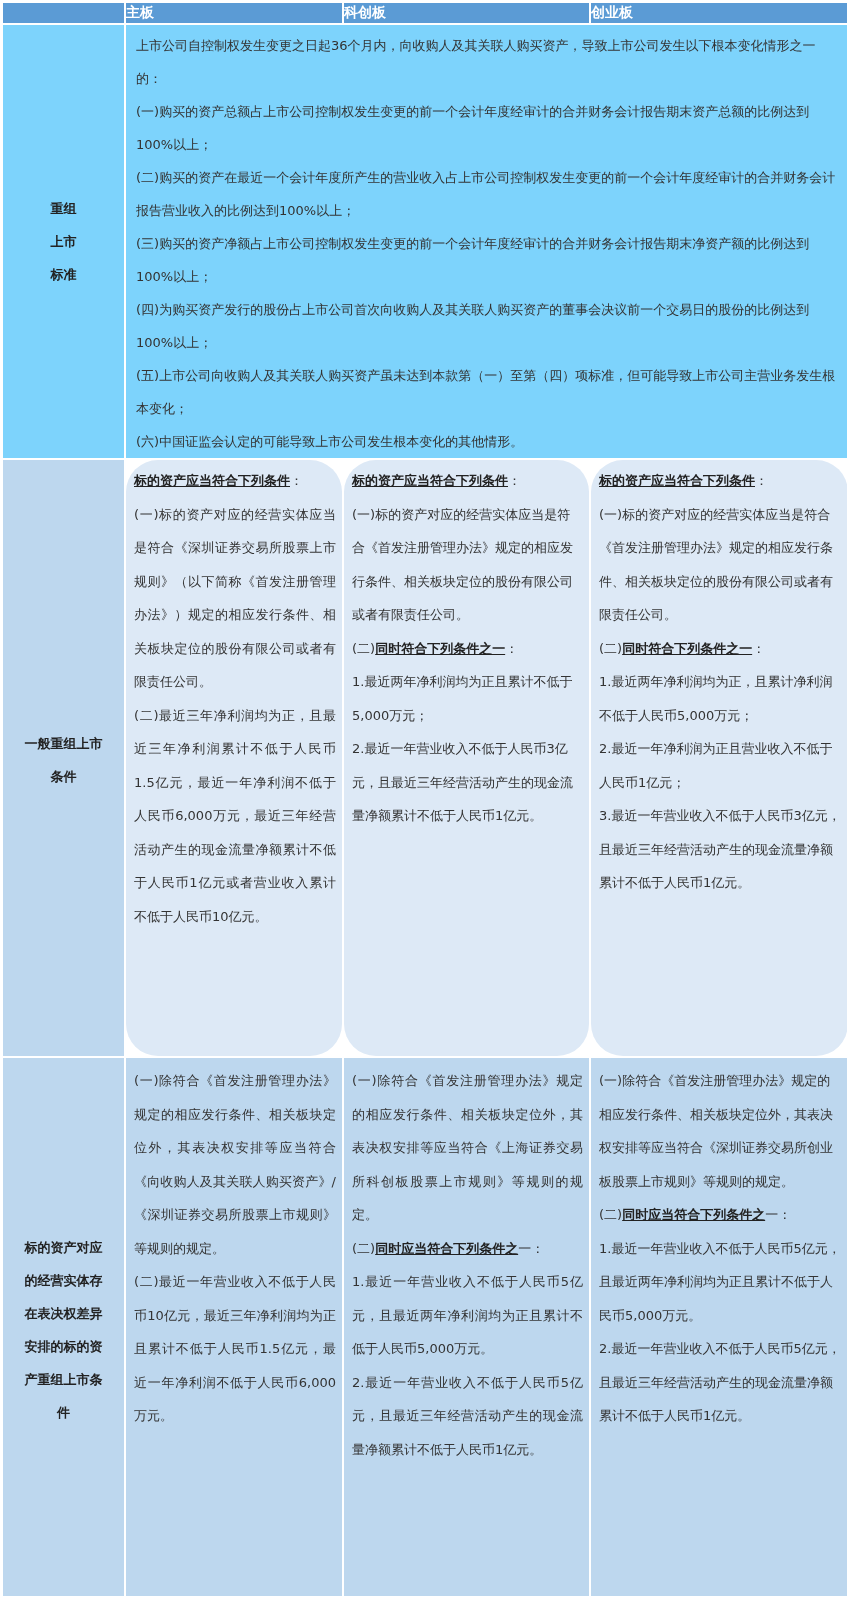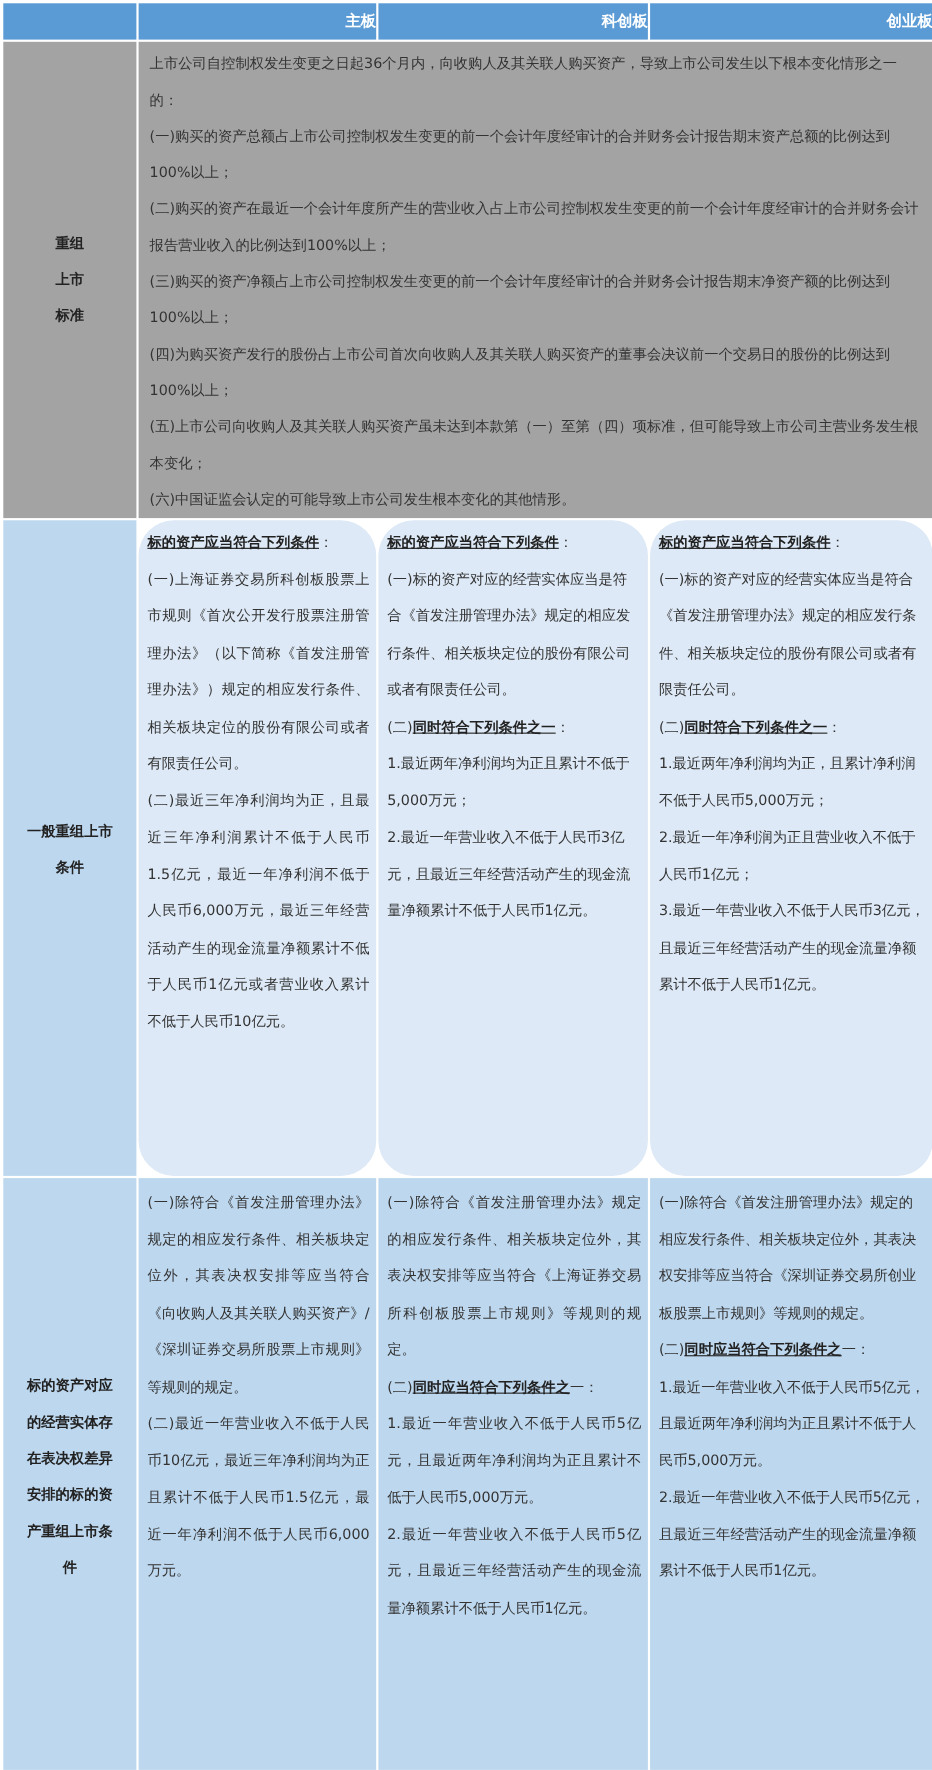--- a/index.html
+++ b/index.html
@@ -12,42 +12,42 @@
       border-spacing: 2px;
       background: #ffffff;
       table-layout: fixed;
     }
     .cmp td, .cmp th { vertical-align: middle; }
     .hdr th {
       background: #5b9bd5;
       color: #ffffff;
       font-weight: bold;
       font-size: 14px;
-      height: 33px;
-      text-align: right;
+      height: 20px;
+      text-align: left;
     }
     .hdr th.blank { background: #5b9bd5; }
     .label {
       background: #bdd7ee;
       font-weight: bold;
       font-size: 13px;
       color: #222222;
       text-align: center;
       line-height: 33px;
       padding: 0 8px;
       margin-top: 16px;
     }
     .cell {
       font-size: 13px;
       line-height: 33.5px;
       padding: 0 6px 0 8px;
       vertical-align: top !important;
       color: #333333;
     }
-    .row-a .cell, .row-a .label { background: #a3a3a3; }
+    .row-a .cell, .row-a .label { background: #7dd3fc; }
     .row-b .cell { background: #dde9f6; border-radius: 32px; }
     .row-b .label { background: #bdd7ee; text-align: center; }
     .row-c .cell, .row-c .label { background: #bdd7ee; }
     .merged { padding: 4px 10px 0 10px; line-height: 33px; }
     .para { display: block; }
     .u { text-decoration: underline; font-weight: bold; color: #222222; }
     .row-a td { height: 428px; }
     .row-b td { height: 596px; padding-top: 4px; }
     .row-c td { height: 538px; padding-top: 6px; }
     .justify { text-align: justify; }
@@ -87,21 +87,21 @@
     </td>
   </tr>
 
   <tr class="row-b">
     <td class="label" style="vertical-align:middle">
       <span class="para">一般重组上市</span>
       <span class="para">条件</span>
     </td>
     <td class="cell justify">
       <span class="u">标的资产应当符合下列条件</span><span>：</span>
-      <span class="para">(一)上海证券交易所科创板股票上市规则《首次公开发行股票注册管理办法》（以下简称《首发注册管理办法》）规定的相应发行条件、相关板块定位的股份有限公司或者有限责任公司。</span>
+      <span class="para">(一)标的资产对应的经营实体应当是符合《深圳证券交易所股票上市规则》（以下简称《首发注册管理办法》）规定的相应发行条件、相关板块定位的股份有限公司或者有限责任公司。</span>
       <span class="para">(二)最近三年净利润均为正，且最近三年净利润累计不低于人民币1.5亿元，最近一年净利润不低于人民币6,000万元，最近三年经营活动产生的现金流量净额累计不低于人民币1亿元或者营业收入累计不低于人民币10亿元。</span>
     </td>
     <td class="cell">
       <span class="u">标的资产应当符合下列条件</span><span>：</span>
       <span class="para">(一)标的资产对应的经营实体应当是符合《首发注册管理办法》规定的相应发行条件、相关板块定位的股份有限公司或者有限责任公司。</span>
       <span class="para"><span>(二)</span><span class="u">同时符合下列条件之一</span><span>：</span></span>
       <span class="para">1.最近两年净利润均为正且累计不低于5,000万元；</span>
       <span class="para">2.最近一年营业收入不低于人民币3亿元，且最近三年经营活动产生的现金流量净额累计不低于人民币1亿元。</span>
     </td>
     <td class="cell">

